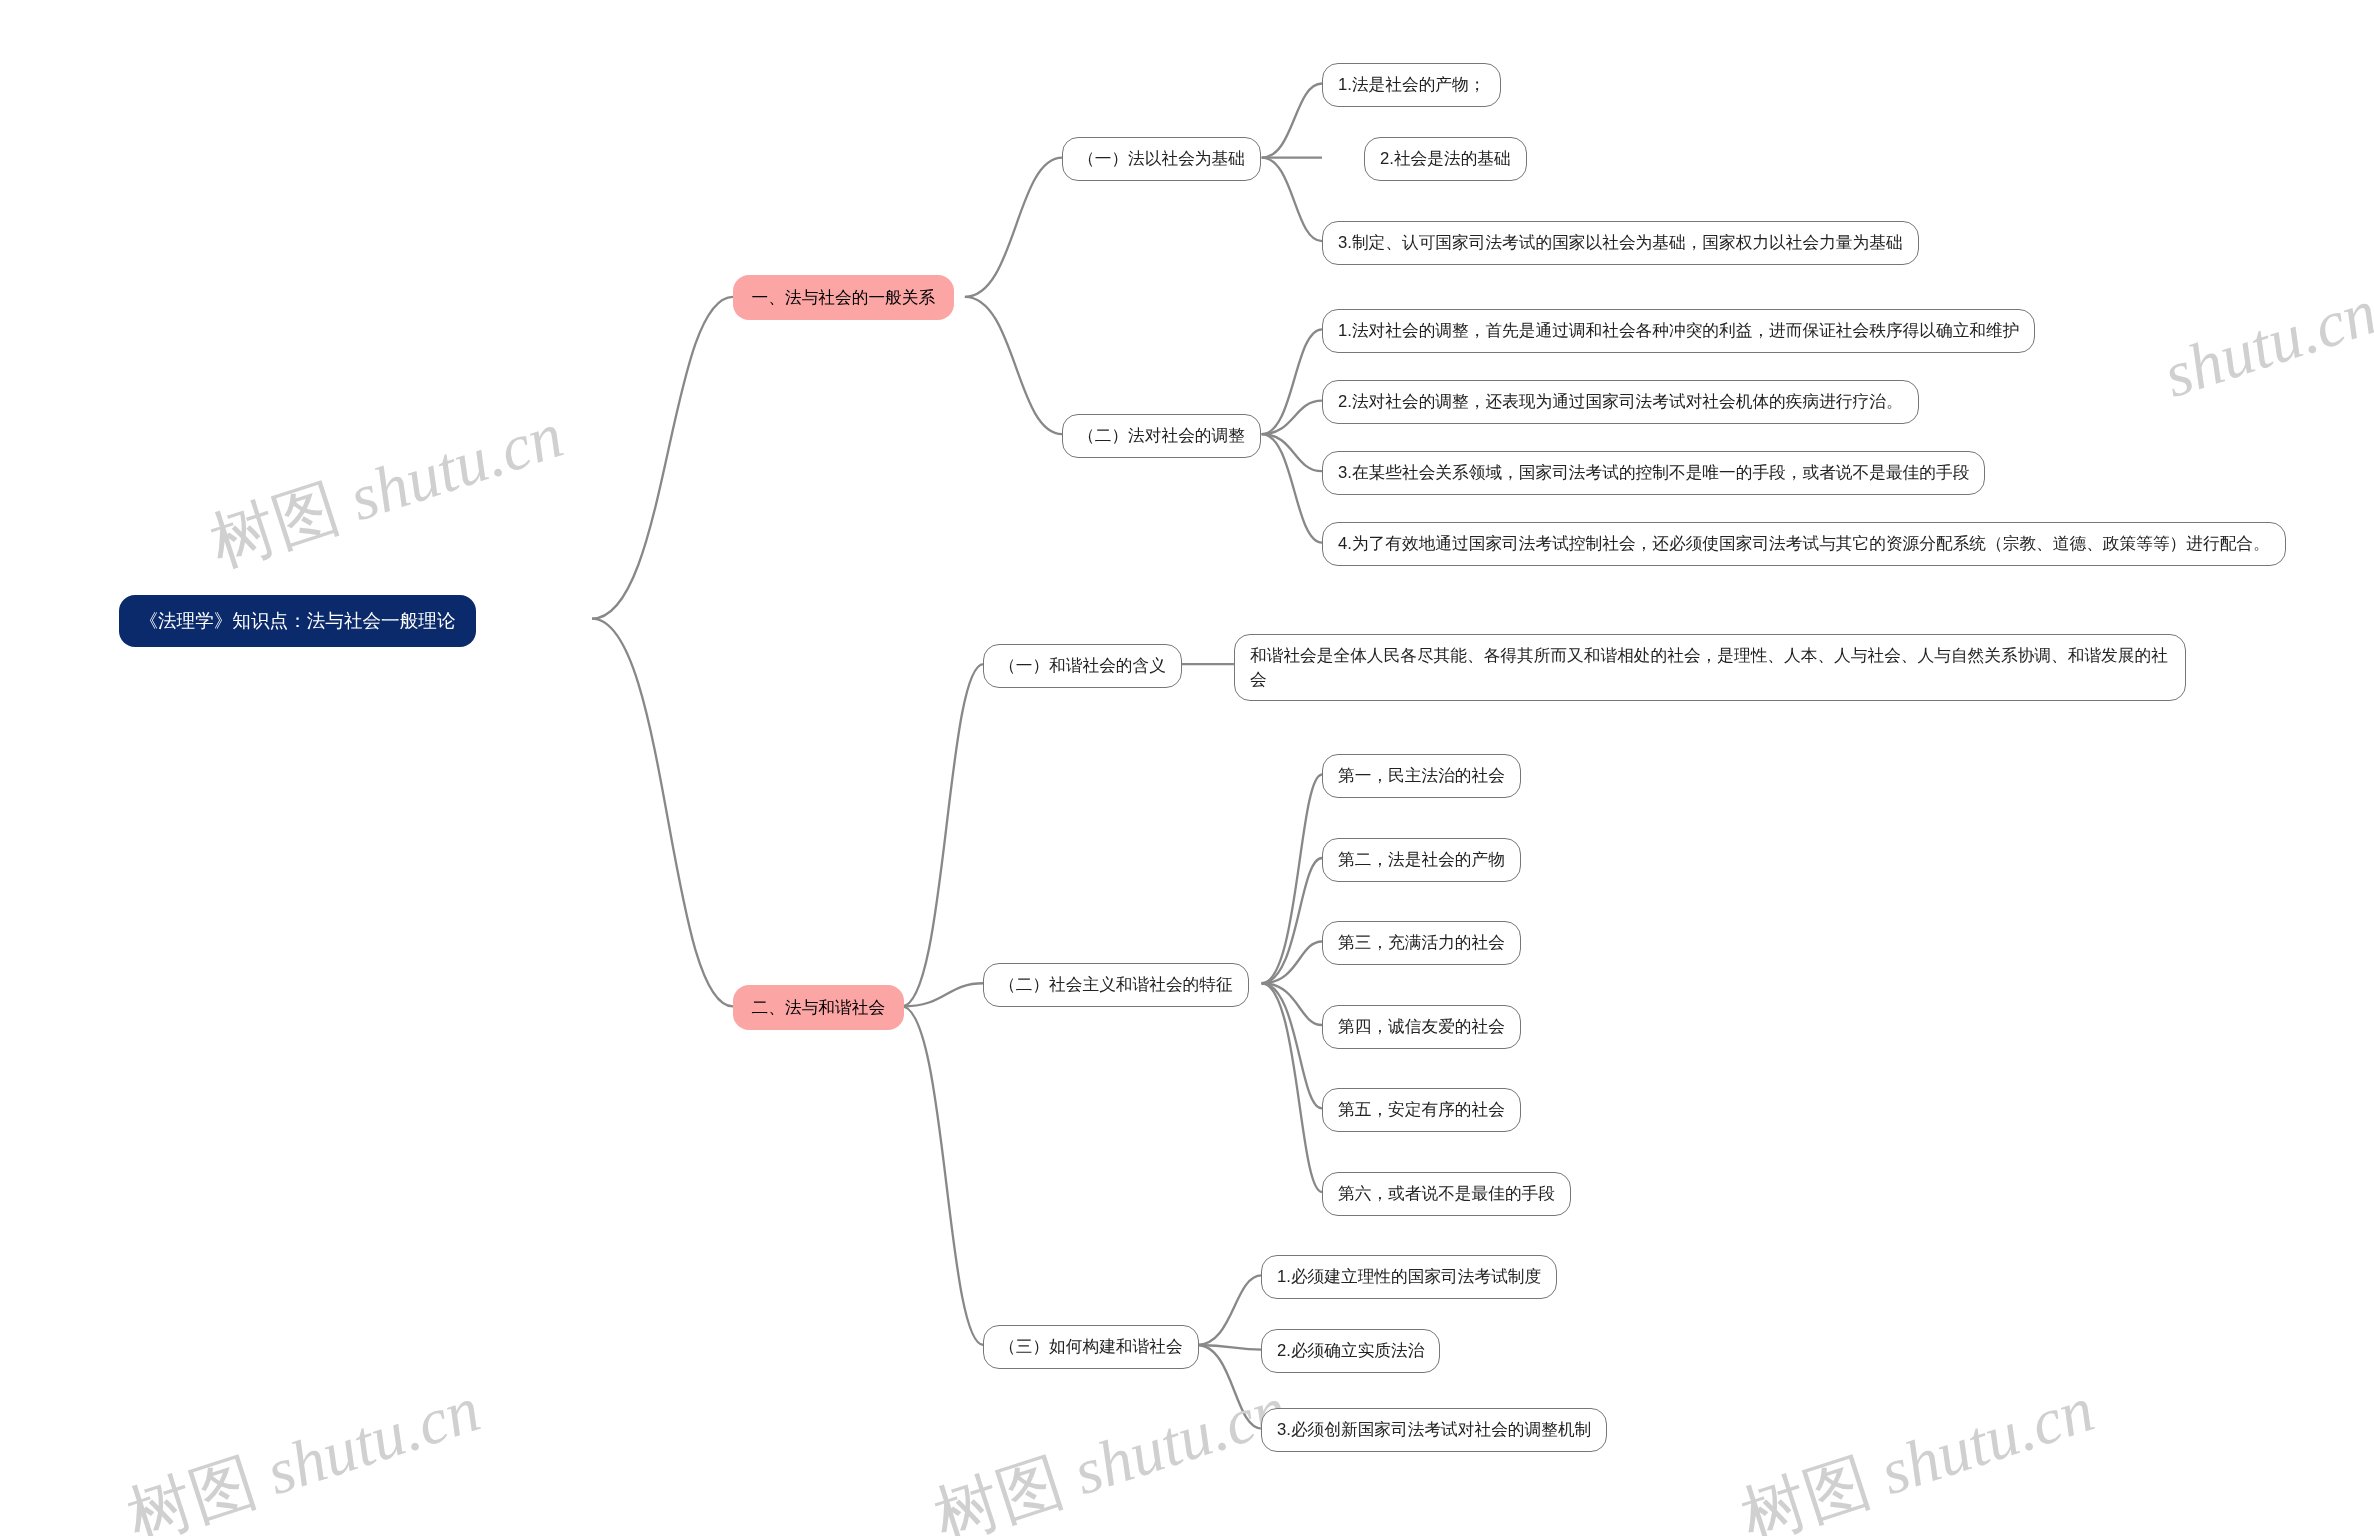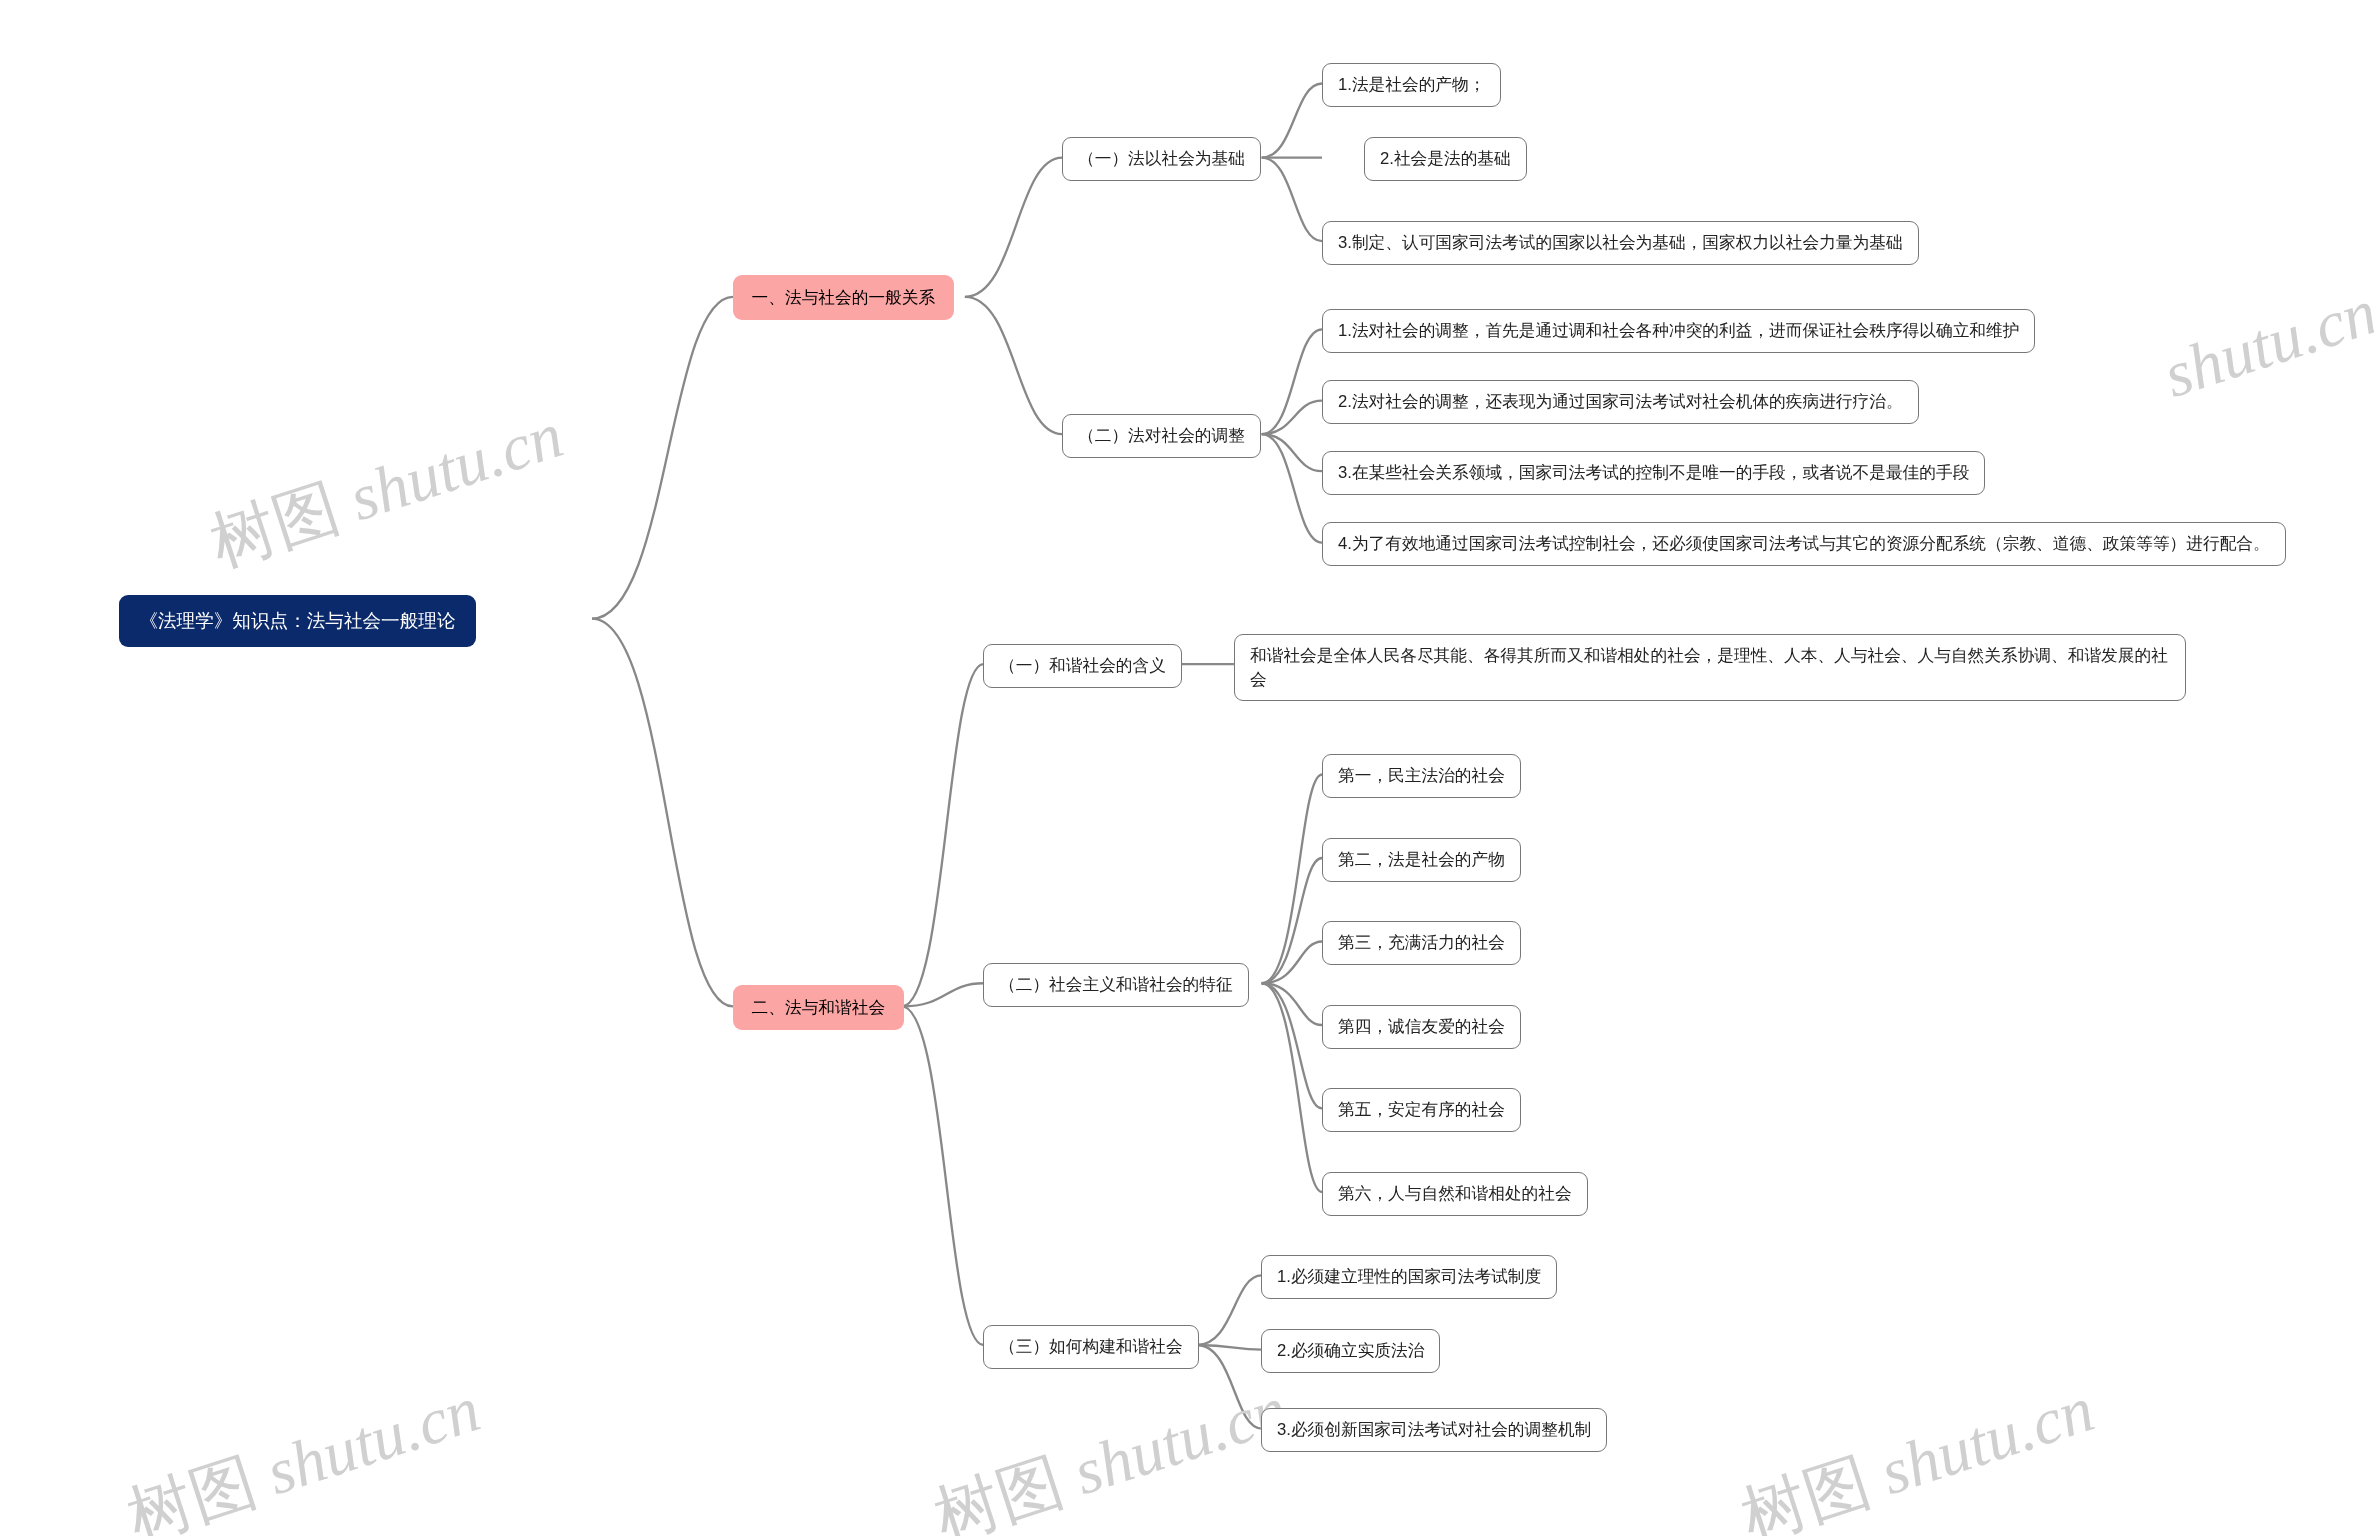--- a/index.html
+++ b/index.html
@@ -1,18 +1,18 @@
 <!DOCTYPE html>
 <html style="font-size:15px"><head>
   <meta charset="utf-8">
   <style>
     *{box-sizing:border-box;margin:0;padding:0}
     body{font-family:"Microsoft YaHei","PingFang SC",Arial,sans-serif;background:#fff;width:2375px;height:1537px;overflow:hidden;position:relative}
     svg.lines{position:absolute;top:0;left:0;width:2375px;height:1537px;pointer-events:none}
-    .node{position:absolute;border-radius:9px;font-size:16.7px;line-height:1.4;white-space:nowrap}
+    .node{position:absolute;border-radius:16px;font-size:16.7px;line-height:1.4;white-space:nowrap}
     .root{background:#0b2a6b;color:#fff;padding:13px 20.4px;font-size:18.6px;font-weight:400}
     .branch{background:#fca5a5;color:#000;padding:11px 18.6px}
     .leaf{background:#fff;color:#222;border:0.9px solid #777;padding:9.3px 15px}
     .leaf.wrap{white-space:normal}
     .wm{position:absolute;font-size:65px;color:#d0d0d0;transform:rotate(-18deg);font-style:italic;pointer-events:none;user-select:none;font-family:"Times New Roman",serif}
     .wm .h{font-family:"SimSun","STSong",serif;font-style:normal}
   </style>
 </head>
 <body>
 
@@ -80,18 +80,18 @@
 <div class="node leaf" style="left:1322px;top:451px">3.在某些社会关系领域，国家司法考试的控制不是唯一的手段，或者说不是最佳的手段</div>
 <div class="node leaf" style="left:1322px;top:522px">4.为了有效地通过国家司法考试控制社会，还必须使国家司法考试与其它的资源分配系统（宗教、道德、政策等等）进行配合。</div>
 
 <div class="node leaf wrap" style="left:1234px;top:634px;width:952px">和谐社会是全体人民各尽其能、各得其所而又和谐相处的社会，是理性、人本、人与社会、人与自然关系协调、和谐发展的社会</div>
 
 <div class="node leaf" style="left:1322px;top:754px">第一，民主法治的社会</div>
 <div class="node leaf" style="left:1322px;top:838px">第二，法是社会的产物</div>
 <div class="node leaf" style="left:1322px;top:921px">第三，充满活力的社会</div>
 <div class="node leaf" style="left:1322px;top:1005px">第四，诚信友爱的社会</div>
 <div class="node leaf" style="left:1322px;top:1088px">第五，安定有序的社会</div>
-<div class="node leaf" style="left:1322px;top:1172px">第六，人与自然和谐相处的社会</div>
+<div class="node leaf" style="left:1322px;top:1172px">第六，或者说不是最佳的手段</div>
 
 <div class="node leaf" style="left:1261px;top:1255px">1.必须建立理性的国家司法考试制度</div>
 <div class="node leaf" style="left:1261px;top:1329px">2.必须确立实质法治</div>
 <div class="node leaf" style="left:1261px;top:1408px">3.必须创新国家司法考试对社会的调整机制</div>
 
 
 </body></html>

